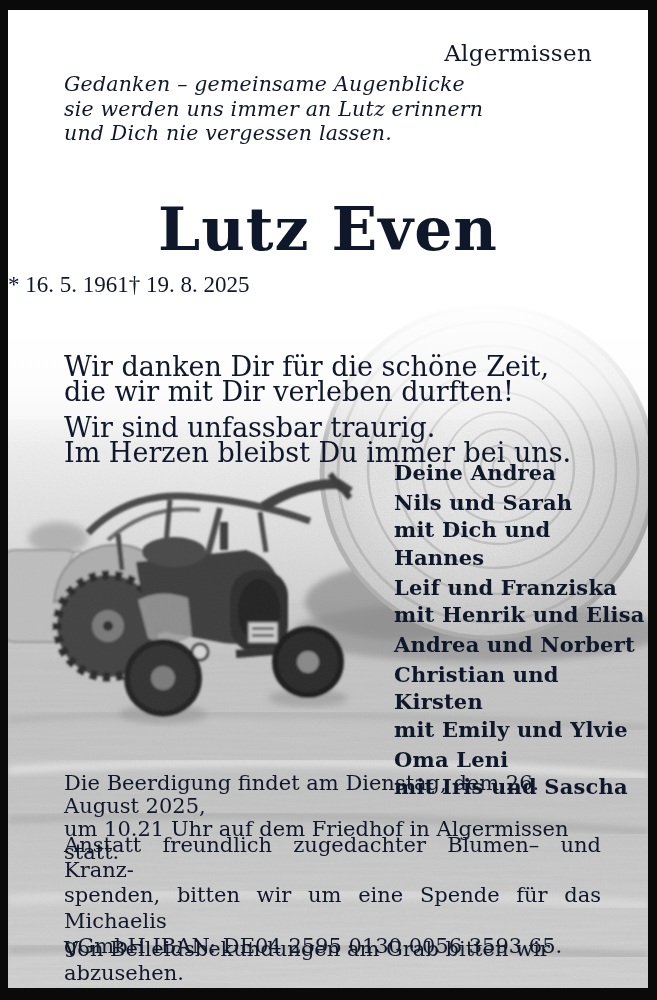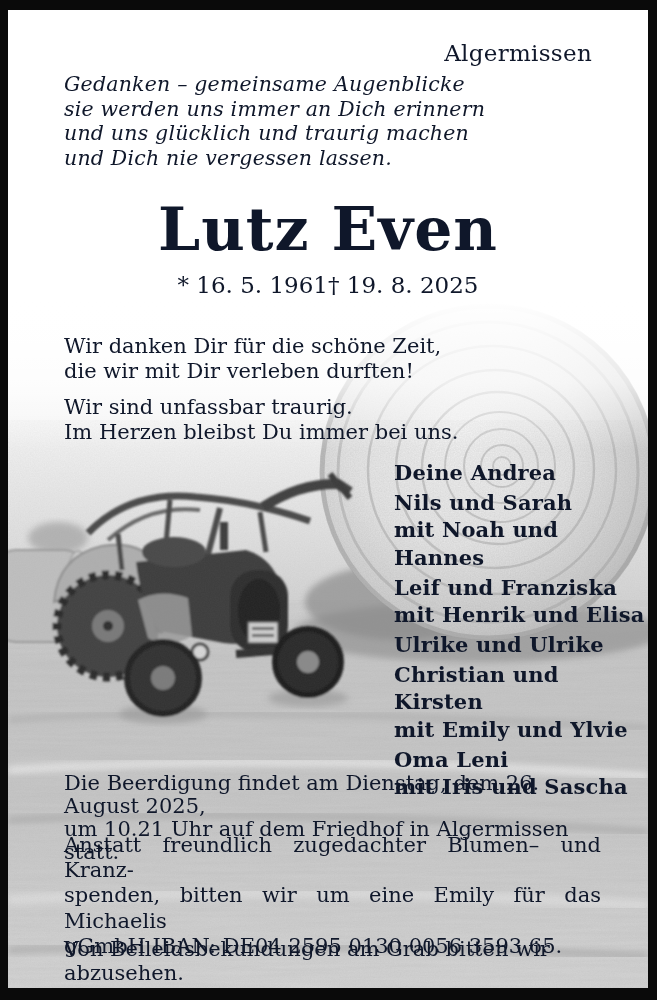--- a/index.html
+++ b/index.html
@@ -3,22 +3,22 @@
 <meta charset="utf-8">
 <style>
   html,body{margin:0;padding:0;background:#222;}
   .stage{position:relative;width:657px;height:1000px;background:#0a0a0a;
          font-family:"DejaVu Serif","Liberation Serif",serif;color:#0f172a;overflow:hidden;}
   .paper{position:absolute;left:8px;top:10px;width:640px;height:978px;background:#ffffff;overflow:hidden;}
   .abs{position:absolute;}
   .location{top:30px;right:56px;font-size:23px;letter-spacing:.3px;}
   .epigraph{left:56px;top:62px;font-style:italic;font-size:20.5px;line-height:24.6px;letter-spacing:.2px;}
   .name{left:0;right:0;top:186px;text-align:center;font-size:60px;font-weight:bold;letter-spacing:1px;line-height:1.1;}
-  .dates{left:0;right:0;top:262px;display:flex;justify-content:center;font-size:23px;}
-  .tribute{left:56px;top:324px;font-size:21px;line-height:25px;}
+  .dates{left:0;right:0;top:262px;display:flex;justify-content:flex-start;font-size:23px;font-family:Liberation Serif, serif;}
+  .tribute{left:56px;top:344px;font-size:27px;line-height:25px;}
   .tribute .para + .para{margin-top:11px;}
   .photo{left:0;top:290px;width:640px;height:688px;}
   .photo svg{display:block;width:100%;height:100%;}
   .mourners{left:350px;top:449px;font-weight:bold;font-size:21px;line-height:27.4px;letter-spacing:.2px;}
   .mourners .group{margin-bottom:2.5px;margin-left:36px;}
   .funeral{left:56px;top:762px;width:537px;font-size:21px;line-height:23px;}
   .donation{left:56px;top:823px;width:537px;font-size:21px;line-height:25.2px;}
   .donation .just{text-align:justify;text-align-last:justify;}
   .condolence{left:56px;top:927px;width:560px;font-size:21px;}
 </style>
@@ -161,22 +161,21 @@
 
         <rect x="0" y="120" width="640" height="568" filter="url(#grain)" opacity="0.45"></rect>
         <rect x="0" y="0" width="640" height="150" fill="url(#fadeTop)"></rect>
       </svg>
     </div>
 
     <div class="abs location">Algermissen</div>
 
     <div class="abs epigraph">
       <div>Gedanken – gemeinsame Augenblicke</div>
-      <div>sie werden uns immer an Dich erinnern</div>
-      <div>und uns glücklich und traurig machen</div>
+      <div>sie werden uns immer an Lutz erinnern</div>
       <div>und Dich nie vergessen lassen.</div>
     </div>
 
     <div class="abs name">Lutz Even</div>
 
     <div class="abs dates">
       <span>* 16. 5. 1961</span>
       <span>† 19. 8. 2025</span>
     </div>
 
@@ -190,46 +189,46 @@
         <div>Im Herzen bleibst Du immer bei uns.</div>
       </div>
     </div>
 
     <div class="abs mourners">
       <div class="group">
         <div>Deine Andrea</div>
       </div>
       <div class="group">
         <div>Nils und Sarah</div>
-        <div>mit Noah und Hannes</div>
+        <div>mit Dich und Hannes</div>
       </div>
       <div class="group">
         <div>Leif und Franziska</div>
         <div>mit Henrik und Elisa</div>
       </div>
       <div class="group">
-        <div>Ulrike und Ulrike</div>
+        <div>Andrea und Norbert</div>
       </div>
       <div class="group">
         <div>Christian und Kirsten</div>
         <div>mit Emily und Ylvie</div>
       </div>
       <div class="group">
         <div>Oma Leni</div>
         <div>mit Iris und Sascha</div>
       </div>
     </div>
 
     <div class="abs funeral">
       <div>Die Beerdigung findet am Dienstag, dem 26. August 2025,</div>
       <div>um 10.21 Uhr auf dem Friedhof in Algermissen statt.</div>
     </div>
 
     <div class="abs donation">
       <div class="just">Anstatt freundlich zugedachter Blumen– und Kranz-</div>
-      <div class="just">spenden, bitten wir um eine Emily für das Michaelis</div>
+      <div class="just">spenden, bitten wir um eine Spende für das Michaelis</div>
       <div>gGmbH IBAN: DE04 2595 0130 0056 3593 65.</div>
     </div>
 
     <div class="abs condolence">Von Beileidsbekundungen am Grab bitten wir abzusehen.</div>
 
   </div>
 </div>
 
 </body></html>

